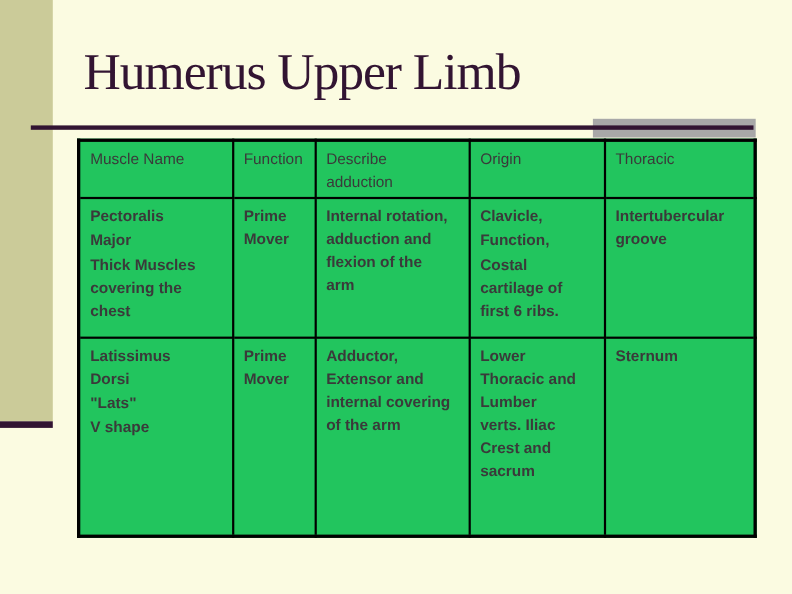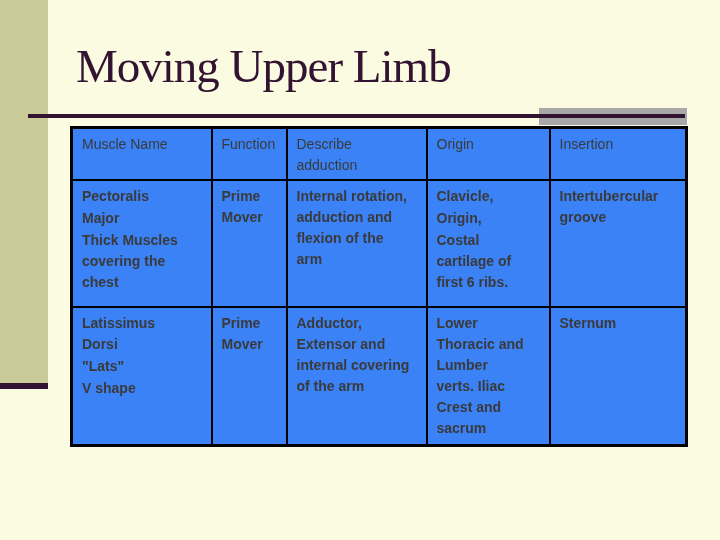--- a/index.html
+++ b/index.html
@@ -54,85 +54,85 @@
   
   .table-wrap {
     position: absolute;
     left: 70px; top: 126px;
   }
   table.muscle-table {
     border-collapse: collapse;
     table-layout: fixed;
     width: 615px;
     border: 3px solid #000;
-    background: #3b82f6;
+    background: #22c55e;
   }
   .muscle-table th, .muscle-table td {
     border: 2px solid #000;
     vertical-align: top;
     text-align: left;
     font-weight: normal;
     font-size: 14px;
     line-height: 21px;
     color: #3a3a3a;
     padding: 5px 16px 2px 9px;
   }
   .muscle-table .col-function-cell { padding-right: 13px; }
   .muscle-table .col-origin-cell   { padding-right: 20px; }
   .muscle-table tr.header-row  { height: 52px; }
   .muscle-table tr.body-row-1  { height: 127px; }
-  .muscle-table tr.body-row-2  { height: 139px; }
+  .muscle-table tr.body-row-2  { height: 181px; }
   .para { margin: 0 0 1px 0; font-weight: bold; }
 </style>
 </head>
 <body>
 
 <div class="slide">
 
   <div class="side-bar"></div>
   <div class="side-bar-cap"></div>
 
-  <div class="title">Moving Upper Limb</div>
+  <div class="title">Humerus Upper Limb</div>
 
   <div class="rule-gray"></div>
   <div class="rule-dark"></div>
 
   <div class="table-wrap">
     <table class="muscle-table">
       <colgroup>
         <col style="width:140px">
         <col style="width:75px">
         <col style="width:140px">
         <col style="width:123px">
         <col style="width:137px">
       </colgroup>
       <tbody>
         <tr class="header-row">
           <th>Muscle Name</th>
           <th class="col-function-cell">Function</th>
           <th>Describe adduction</th>
           <th class="col-origin-cell">Origin</th>
-          <th>Insertion</th>
+          <th>Thoracic</th>
         </tr>
 
         <tr class="body-row-1">
           <td>
             <div class="para">Pectoralis</div>
             <div class="para">Major</div>
             <div class="para">Thick Muscles covering the chest</div>
           </td>
           <td class="col-function-cell">
             <div class="para">Prime Mover</div>
           </td>
           <td>
             <div class="para">Internal rotation, adduction and flexion of the arm</div>
           </td>
           <td class="col-origin-cell">
             <div class="para">Clavicle,</div>
-            <div class="para">Origin,</div>
+            <div class="para">Function,</div>
             <div class="para">Costal cartilage of first 6 ribs.</div>
           </td>
           <td>
             <div class="para">Intertubercular groove</div>
           </td>
         </tr>
 
         <tr class="body-row-2">
           <td>
             <div class="para">Latissimus Dorsi</div>

